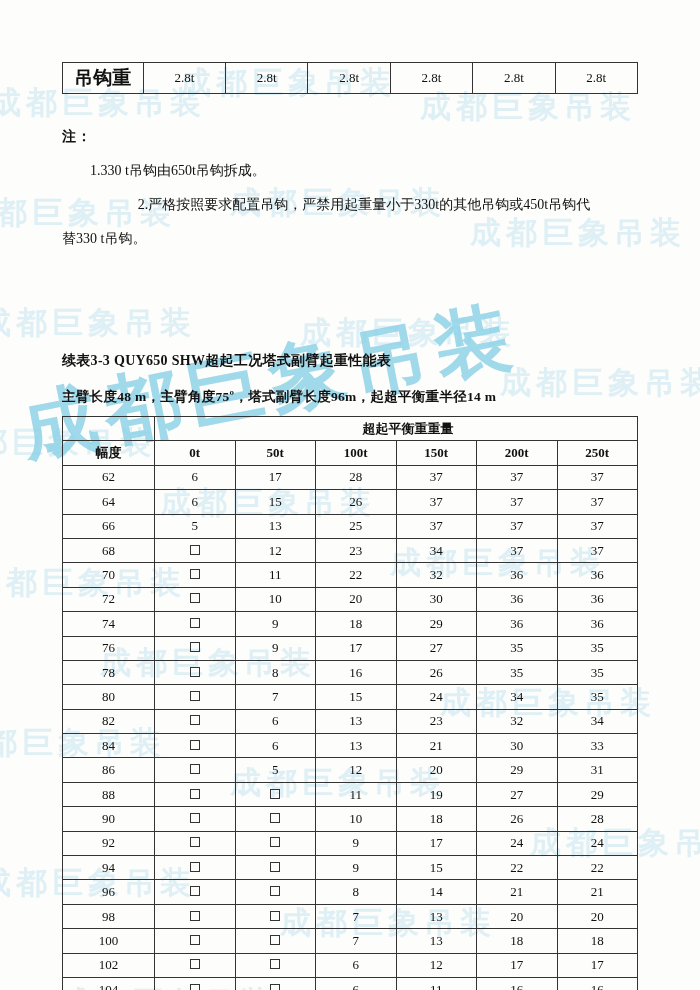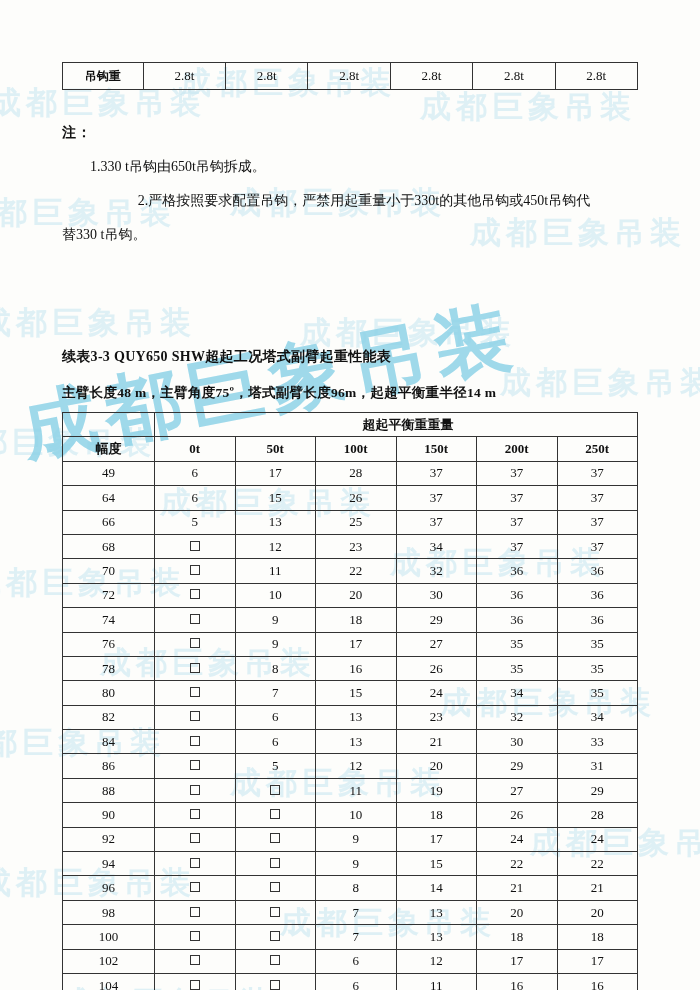--- a/index.html
+++ b/index.html
@@ -76,21 +76,21 @@
   
   .hook-table {
     margin-top: 62px;
   }
   .hook-table td {
     height: 22px;
     font-size: 13.5px;
   }
   .hook-table td.lbl {
     font-weight: bold;
-    font-size: 12px;
+    font-size: 19px;
   }
 
   .notes {
     margin-top: 26px;
     font-size: 14px;
     line-height: 34px;
   }
   .notes .note-title {
     font-weight: bold;
     letter-spacing: 1px;
@@ -215,21 +215,21 @@
           <td class="hdr" style="width:14%;">0t</td>
           <td class="hdr" style="width:14%;margin-left:31px;">50t</td>
           <td class="hdr" style="width:14%;">100t</td>
           <td class="hdr" style="width:14%;">150t</td>
           <td class="hdr" style="width:14%;">200t</td>
           <td class="hdr" style="width:14%;">250t</td>
         </tr>
       </thead>
       <tbody>
           <tr>
-            <td>49</td>
+            <td>62</td>
             <td>6</td>
             <td>17</td>
             <td>28</td>
             <td>37</td>
             <td>37</td>
             <td>37</td>
           </tr>
           <tr>
             <td>64</td>
             <td>6</td>

